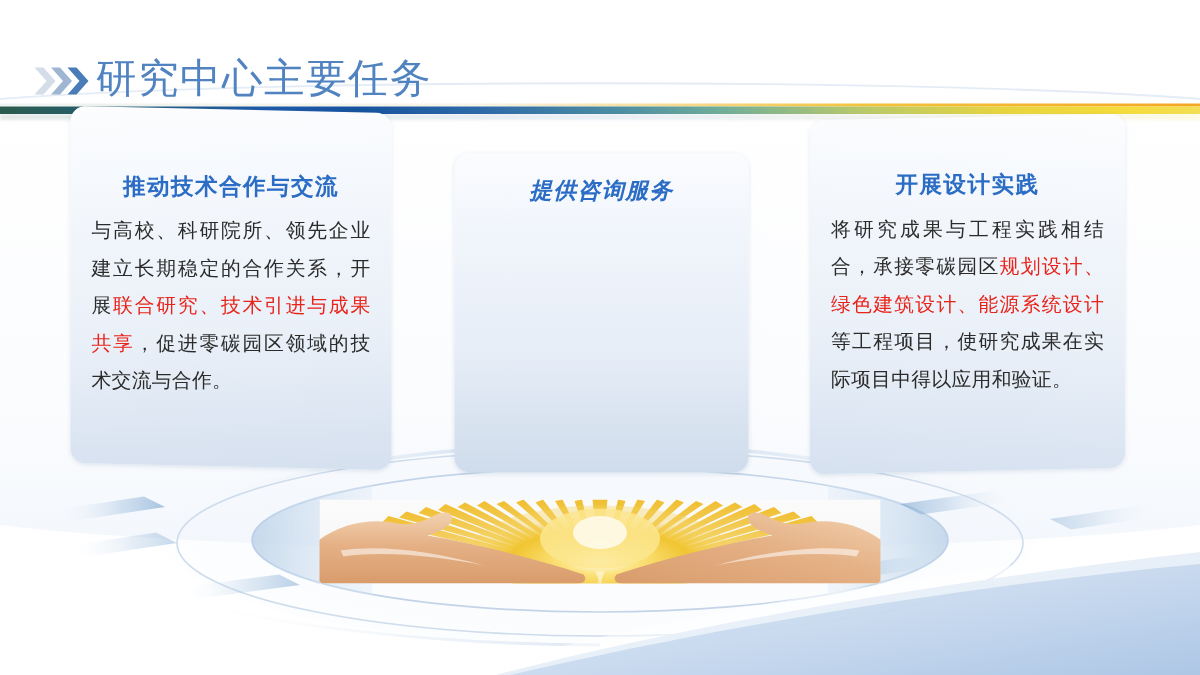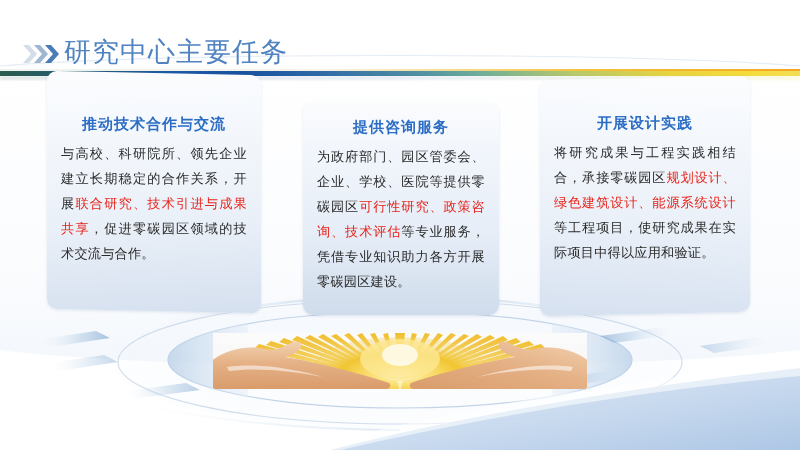--- a/index.html
+++ b/index.html
@@ -64,21 +64,21 @@
   .card-title{
     text-align:center;
     color:#2b6cc4;
     font-weight:bold;
     font-size:15px;
     letter-spacing:1px;
     margin:0;
     padding-top:0px;
   }
   .card-1 .card-title{padding-top:42px;}
-  .card-2 .card-title{padding-top:16px;}
+  .card-2 .card-title{padding-top:16px;font-style:italic;}
   .card-3 .card-title{padding-top:36px;}
 
   .card-body{
     margin:0;
     font-size:13.2px;
     line-height:25px;
     color:#2b2b2b;
     text-align:justify;
     text-justify:inter-ideograph;
     letter-spacing:.2px;
@@ -180,23 +180,20 @@
       <div class="card-title">推动技术合作与交流</div>
       <p class="card-body">
         <span>与高校、科研院所、领先企业建立长期稳定的合作关系，开展</span><span class="hl">联合研究、技术引进与成果共享</span><span>，促进零碳园区领域的技术交流与合作。</span>
       </p>
     </div>
   </div>
 
   <div class="card card-2">
     <div class="card-inner">
       <div class="card-title">提供咨询服务</div>
-      <p class="card-body">
-        <span>为政府部门、园区管委会、企业、学校、医院等提供零碳园区</span><span class="hl">可行性研究、政策咨询、技术评估</span><span>等专业服务，凭借专业知识助力各方开展零碳园区建设。</span>
-      </p>
     </div>
   </div>
 
   <div class="card card-3">
     <div class="card-inner">
       <div class="card-title">开展设计实践</div>
       <p class="card-body">
         <span>将研究成果与工程实践相结合，承接零碳园区</span><span class="hl">规划设计、绿色建筑设计、能源系统设计</span><span>等工程项目，使研究成果在实际项目中得以应用和验证。</span>
       </p>
     </div>

